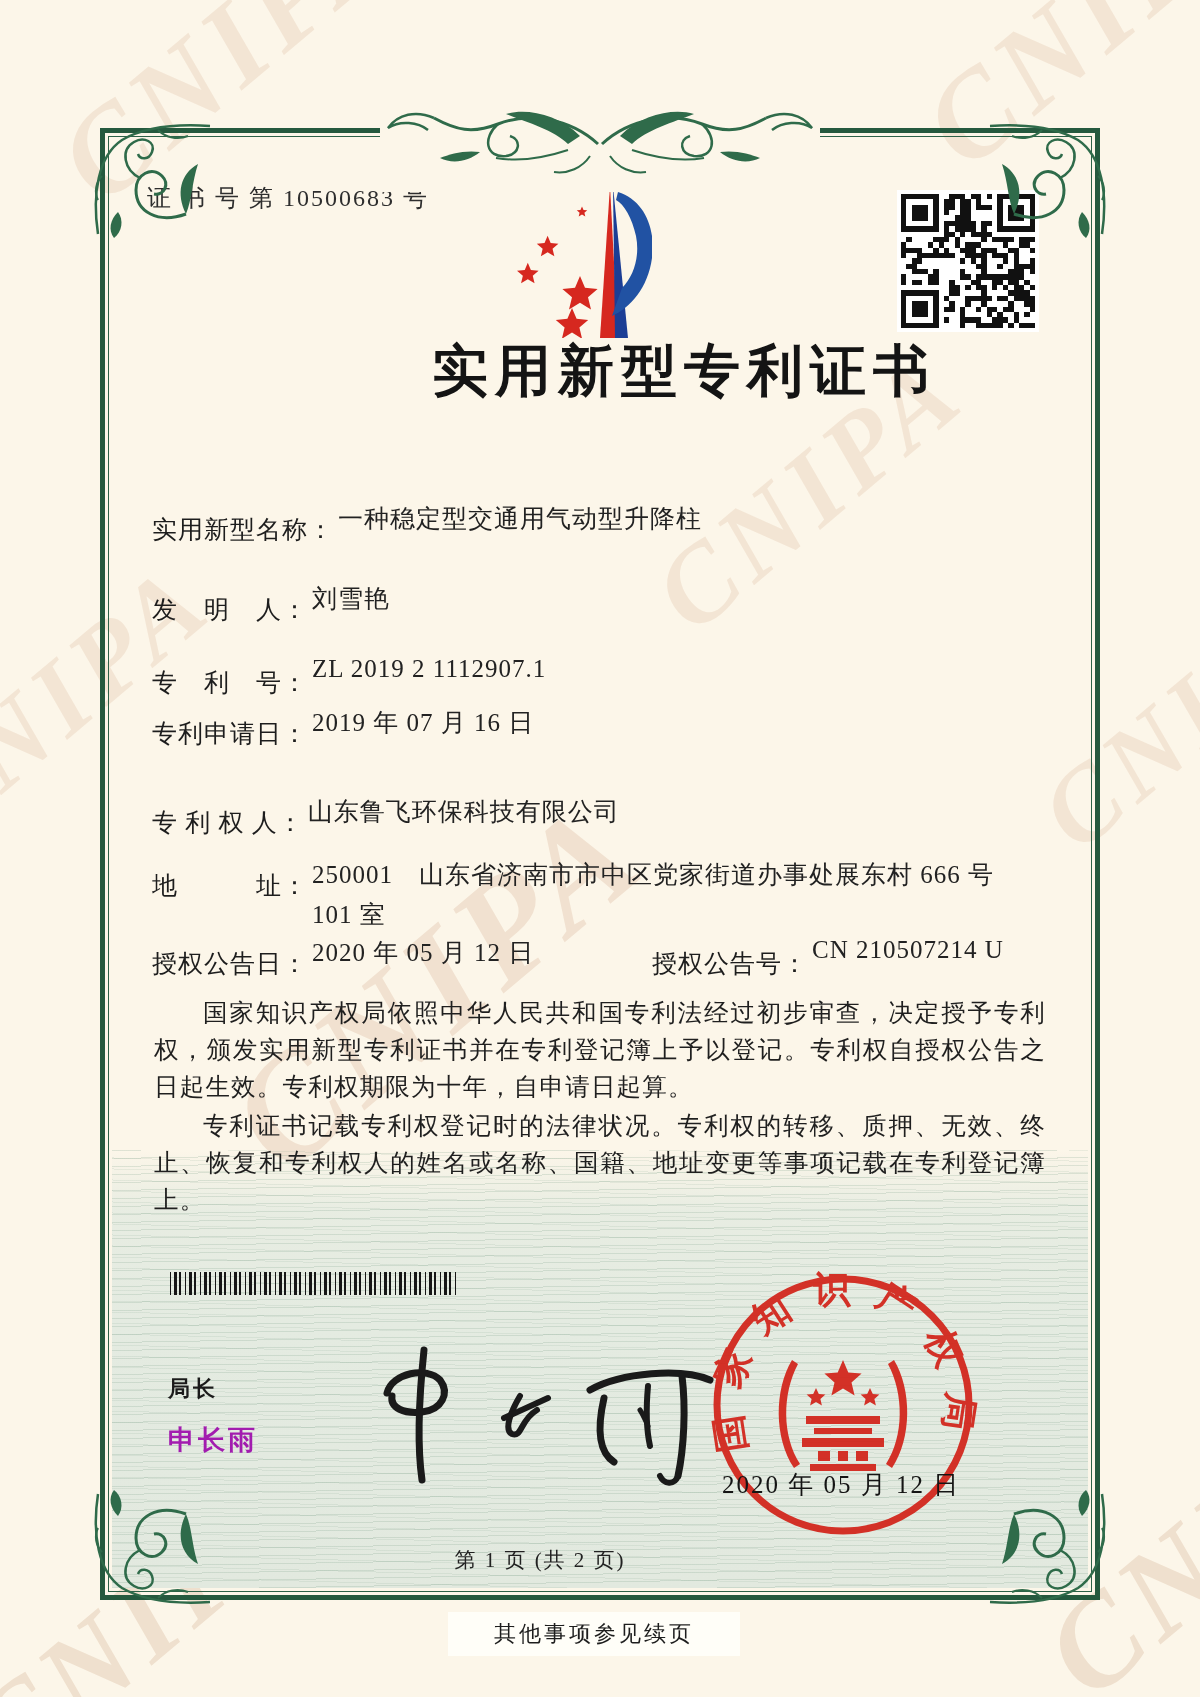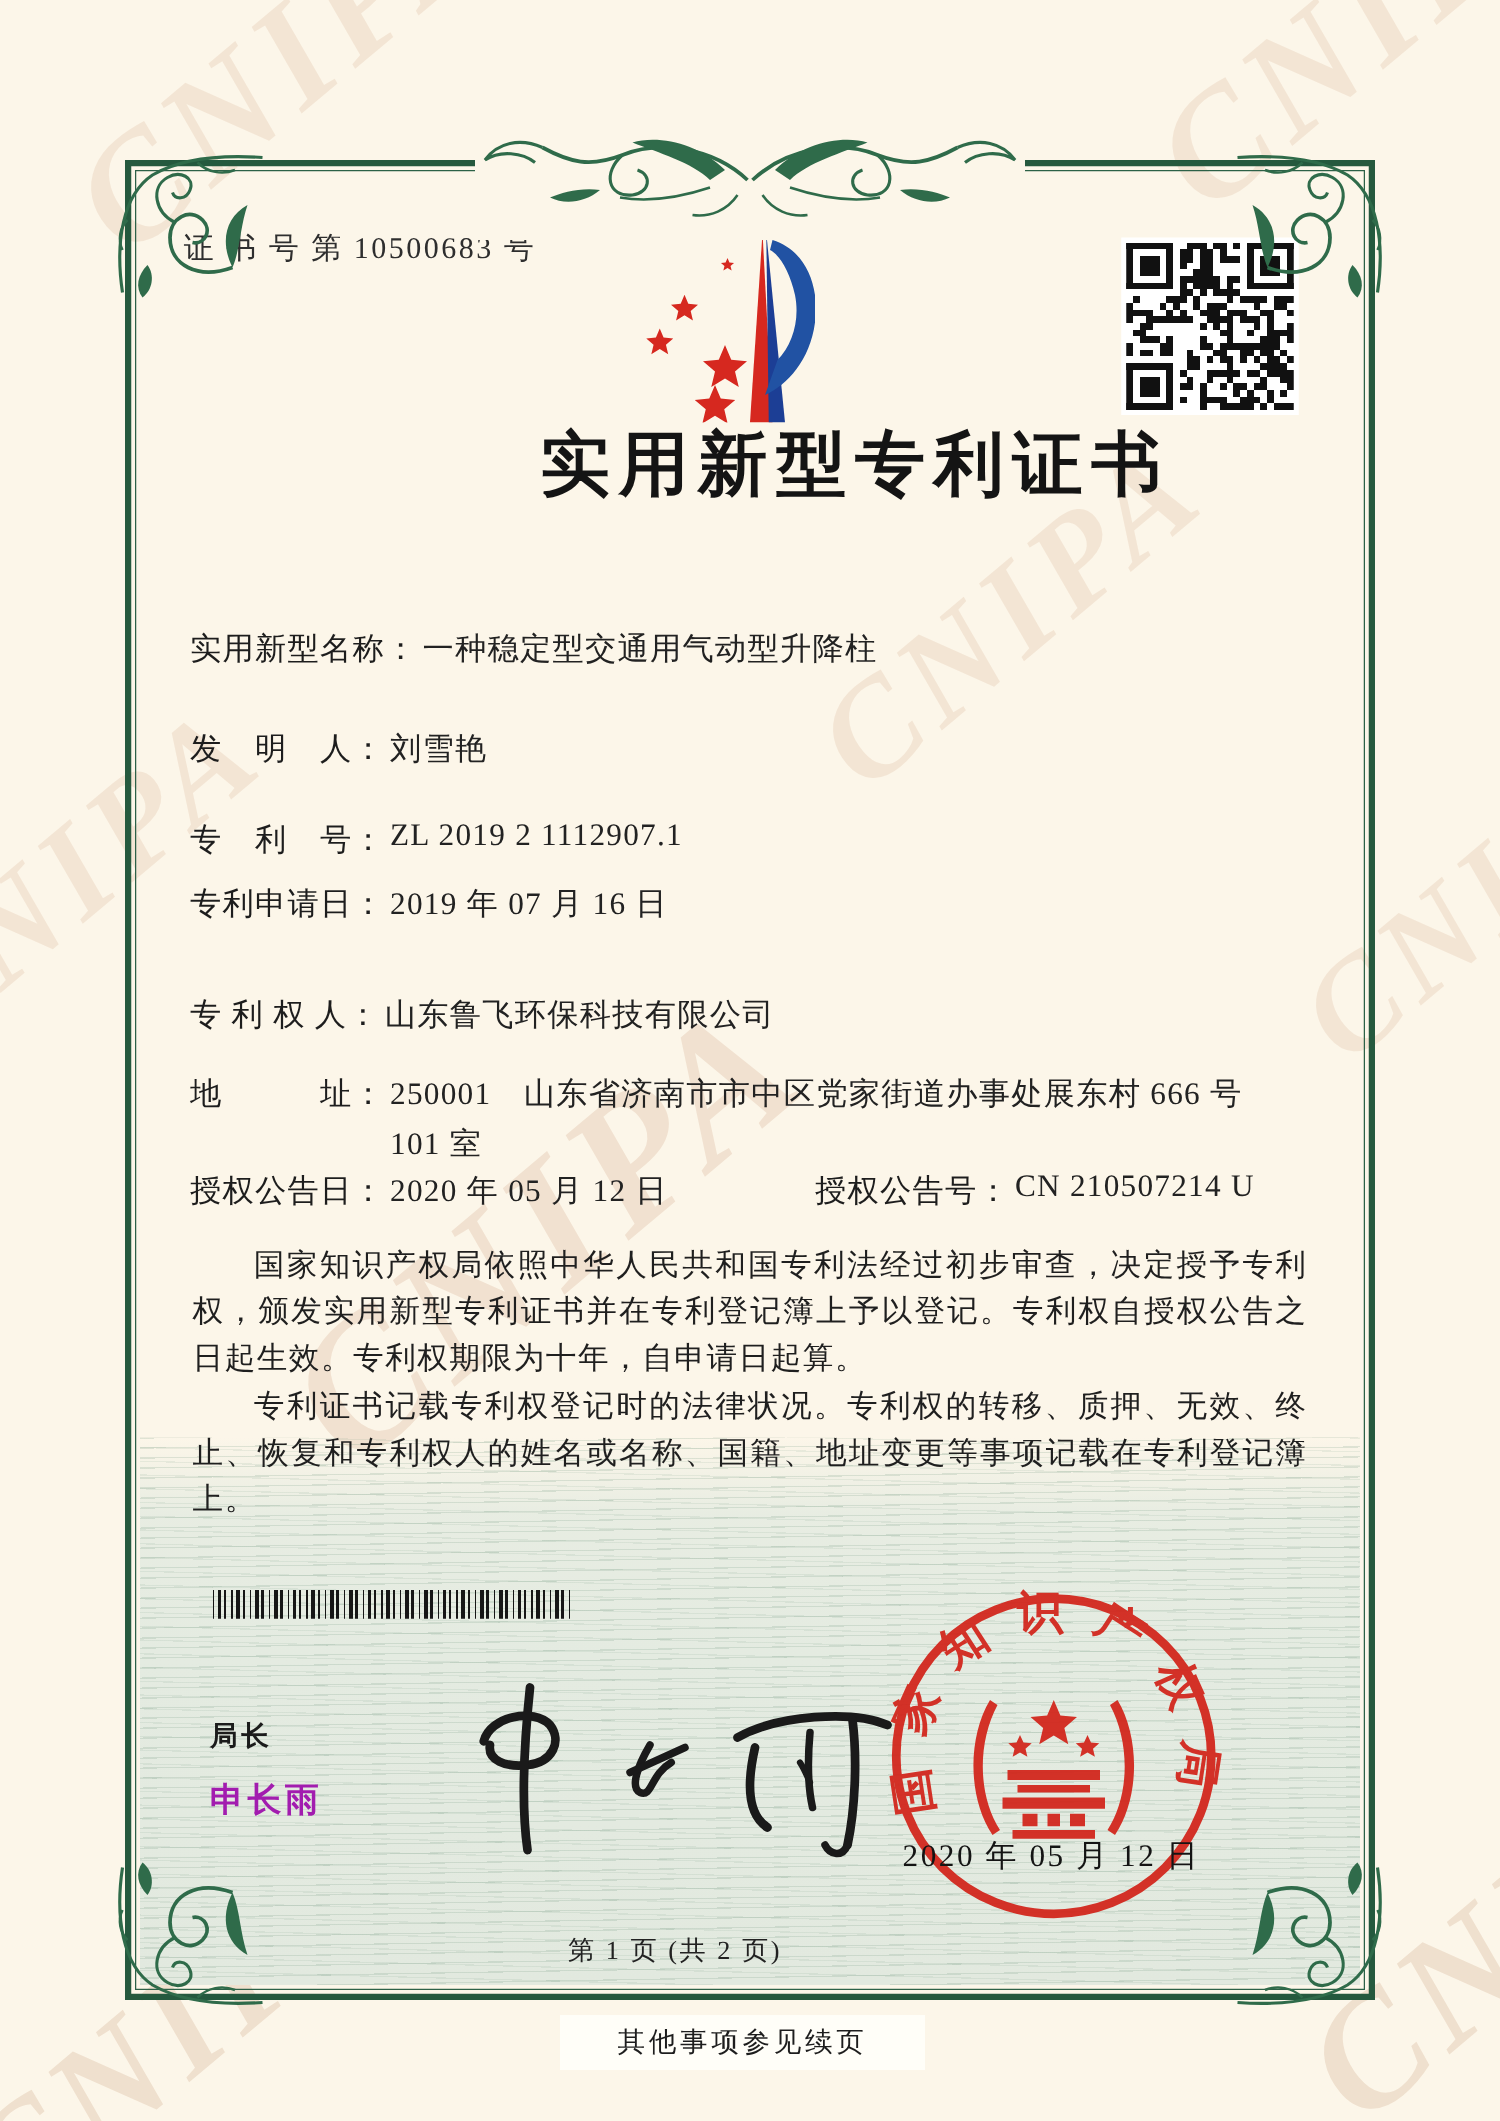--- a/index.html
+++ b/index.html
@@ -31,21 +31,21 @@
     pointer-events:none;
   }
   .cert-no{position:absolute;left:147px;top:182px;font-size:24px;letter-spacing:2px;color:#2e2e2e;z-index:2;}
   .logo{position:absolute;left:472px;top:180px;width:180px;height:158px;z-index:2;}
   .qr{position:absolute;left:897px;top:190px;width:142px;height:142px;background:#fff;z-index:2;padding:4px;box-sizing:border-box;}
   .title{
     position:absolute;left:100px;top:334px;width:1168px;text-align:center;z-index:2;
     font-size:56px;font-weight:700;letter-spacing:7px;color:#141414;
   }
   .row{position:absolute;left:152px;width:900px;font-size:25px;z-index:2;letter-spacing:1px;}
-  .flabel{display:inline-block;vertical-align:top;}
+  .flabel{display:inline-block;vertical-align:top;margin-top:11px;}
   .fvalue{display:inline-block;vertical-align:top;padding-left:4px;color:#222;}
   .fvalue .l2{margin-top:7px;}
   .grant2{position:absolute;left:500px;top:0;}
   .paras{position:absolute;left:152px;top:992px;width:896px;z-index:2;}
   .paras p{
     margin:2px;font-size:24.5px;line-height:37px;text-align:justify;
     text-indent:2em;letter-spacing:1.2px;color:#1f1f1f;
   }
   .barcode{position:absolute;left:170px;top:1272px;width:288px;height:23px;z-index:2;}
   .sig-title{position:absolute;left:168px;top:1374px;font-family:"Liberation Sans","DejaVu Sans",sans-serif;font-size:22px;font-weight:600;letter-spacing:3px;z-index:2;color:#1b1b1b;}

